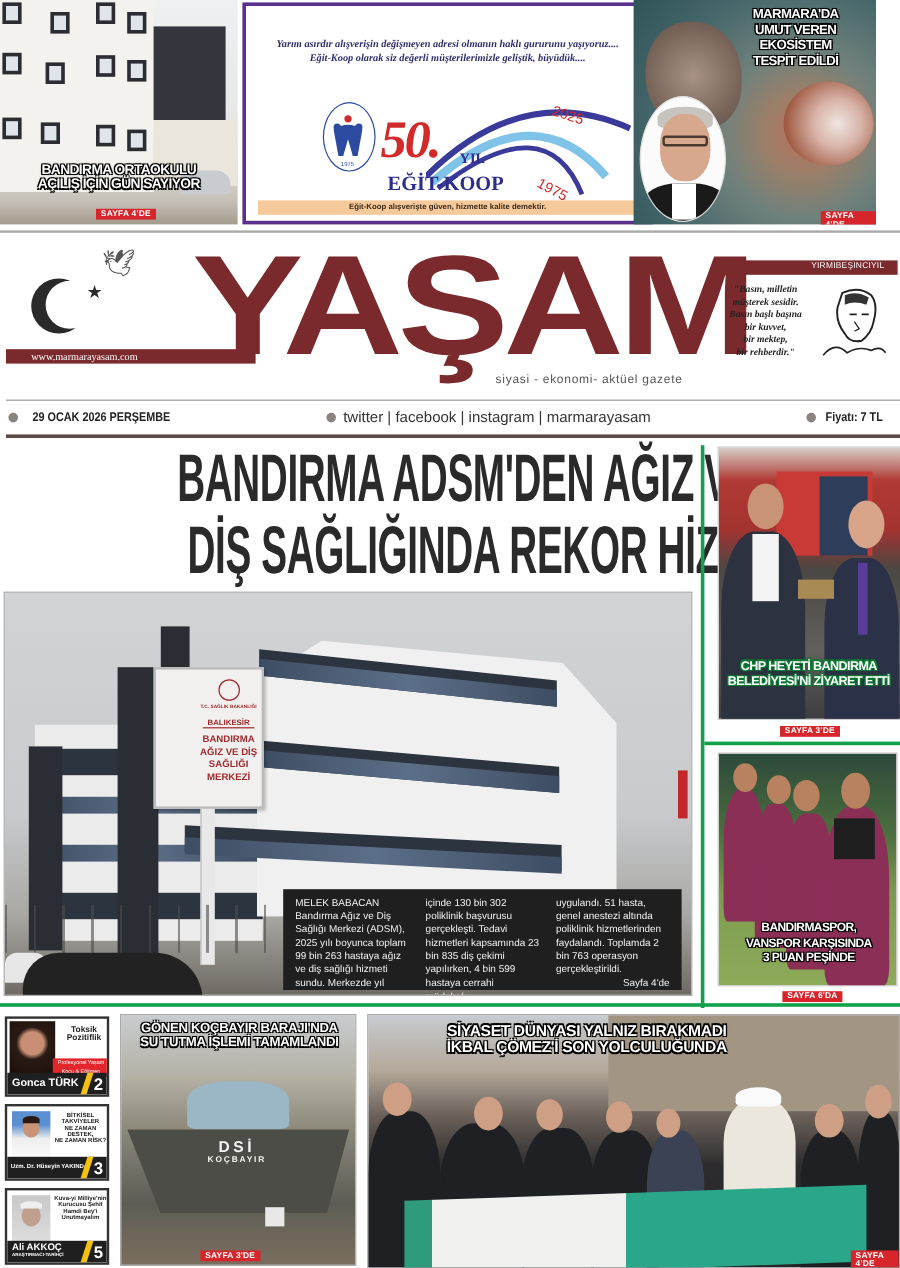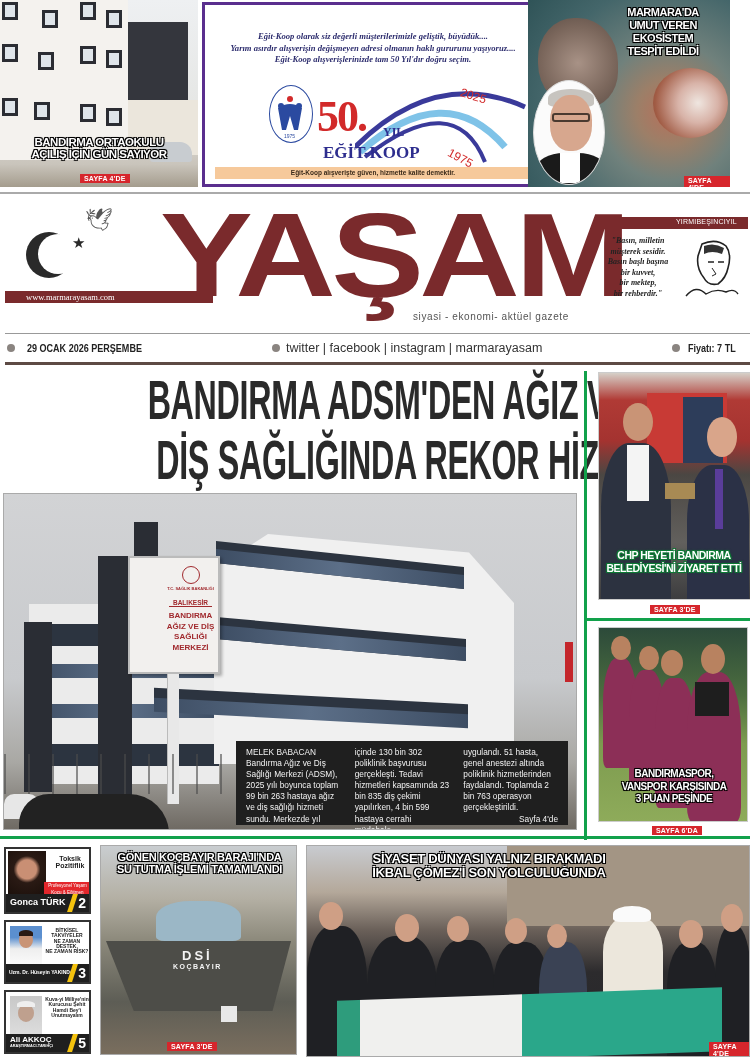--- a/index.html
+++ b/index.html
@@ -17,21 +17,21 @@
   .car { left: 150px; top: 142px; width: 42px; height: 20px; background: #c8ccd0; border-radius: 8px 12px 3px 3px; }
   .white-outline { color: #fff; text-shadow: -1px -1px 0 #000, 1px -1px 0 #000, -1px 1px 0 #000, 1px 1px 0 #000, 0 0 2px #000; }
   .teaser-title { font-family: "Liberation Sans", sans-serif; font-weight: bold; letter-spacing: -0.5px; text-align: center; line-height: 1.05; }
   .sayfa-badge { background: #d6262c; color: #fff; font-weight: bold; font-size: 7px; padding: 1px 4px; letter-spacing: 0.2px; }
 
   .ad-box { left: 202px; top: 2px; width: 342px; height: 185px; border: 3px solid #5a2f8e; background: #fff; }
   .ad-top { position: absolute; left: 6px; top: 4px; width: 324px; height: 18px; background: #d9381e; color: #fff; font-size: 10.2px; font-weight: bold; text-align: center; line-height: 18px; }
   .ad-lines { position: absolute; left: 0; top: 26px; width: 336px; text-align: center; font-family: "Liberation Serif", serif; font-style: italic; font-weight: bold; font-size: 8.6px; color: #2d2d6e; line-height: 11.5px; }
   .ad-bottom { position: absolute; left: 10px; top: 162px; width: 316px; height: 12px; background: #f6c99b; font-size: 6.5px; font-weight: bold; text-align: center; line-height: 12px; color: #3a2a1a; }
   .ad-logo-circle { position: absolute; left: 64px; top: 80px; width: 44px; height: 58px; border: 1.5px solid #2b4aa0; border-radius: 50%; }
-  .ad-fifty { position: absolute; left: 112px; top: 86px; font-family: "Liberation Serif", serif; font-weight: bold; font-size: 44px; color: #d22a2a; letter-spacing: -2px; }
+  .ad-fifty { position: absolute; left: 112px; top: 86px; font-family: "Liberation Serif", serif; font-weight: bold; font-size: 44px; color: #d22a2a; letter-spacing: -2px; font-style: italic; }
   .ad-yil { position: absolute; left: 178px; top: 120px; font-family: "Liberation Serif", serif; font-weight: bold; font-size: 12px; color: #2d2d8e; }
   .ad-name { position: absolute; left: 118px; top: 138px; font-family: "Liberation Serif", serif; font-weight: bold; font-size: 17px; color: #2d2d8e; }
   .ad-year-a { position: absolute; left: 255px; top: 84px; font-size: 12px; color: #d22a2a; transform: rotate(18deg); }
   .ad-year-b { position: absolute; left: 242px; top: 146px; font-size: 12px; color: #d22a2a; transform: rotate(28deg); }
 
   .teaser-right { left: 528px; top: 0; width: 202px; height: 187px;
     background: radial-gradient(circle at 70% 60%, #b8705a 0%, #9c7f68 18%, #70817c 38%, #44666a 70%, #2f5357 100%); overflow: hidden; }
   .coral-a { left: 10px; top: 18px; width: 80px; height: 90px; border-radius: 45% 50% 40% 50%; background: radial-gradient(circle, #a89286 0%, #7b675c 60%, #5c4d45 100%); }
   .coral-b { left: 125px; top: 68px; width: 75px; height: 70px; border-radius: 50%; background: radial-gradient(circle at 60% 50%, #efe6e0 0%, #d8b3a8 35%, #a15c45 75%, #7d3f2d 100%); }
   .portrait { left: 5px; top: 80px; width: 72px; height: 105px; border-radius: 50%; background: #fbfbfb; overflow: hidden; border: 1px solid #ddd; }
@@ -148,23 +148,22 @@
   <div class="abs car"></div>
   <div class="abs teaser-title white-outline" style="left:0;top:136px;width:198px;font-size:11.5px;">
     <div>BANDIRMA ORTAOKULU</div>
     <div>AÇILIŞ İÇİN GÜN SAYIYOR</div>
   </div>
   <div class="abs sayfa-badge" style="left:80px;top:174px;">SAYFA 4'DE</div>
 </div>
 
 <div class="abs ad-box">
   <div class="ad-lines">
+    <div>Yarım asırdır alışverişin değişmeyen adresi olmanın haklı gururunu yaşıyoruz....</div>
     <div>Eğit-Koop olarak siz değerli müşterilerimizle geliştik, büyüdük....</div>
-    <div>Yarım asırdır alışverişin değişmeyen adresi olmanın haklı gururunu yaşıyoruz....</div>
-    <div>Eğit-Koop alışverişlerinizde tam 50 Yıl'dır doğru seçim.</div>
   </div>
   <div class="ad-logo-circle">
     <svg width="41" height="55" viewBox="0 0 41 55">
       <circle cx="20" cy="13" r="3" fill="#d22a2a"></circle>
       <path d="M8 22 Q20 14 32 22 L28 44 L24 44 L20 30 L16 44 L12 44 Z" fill="#2b4aa0"></path>
       <circle cx="11" cy="20" r="3" fill="#2b4aa0"></circle>
         <circle cx="29" cy="20" r="3" fill="#2b4aa0"></circle>
       <text x="14" y="52" font-size="5" fill="#2b4aa0">1975</text>
     </svg>
   </div>

